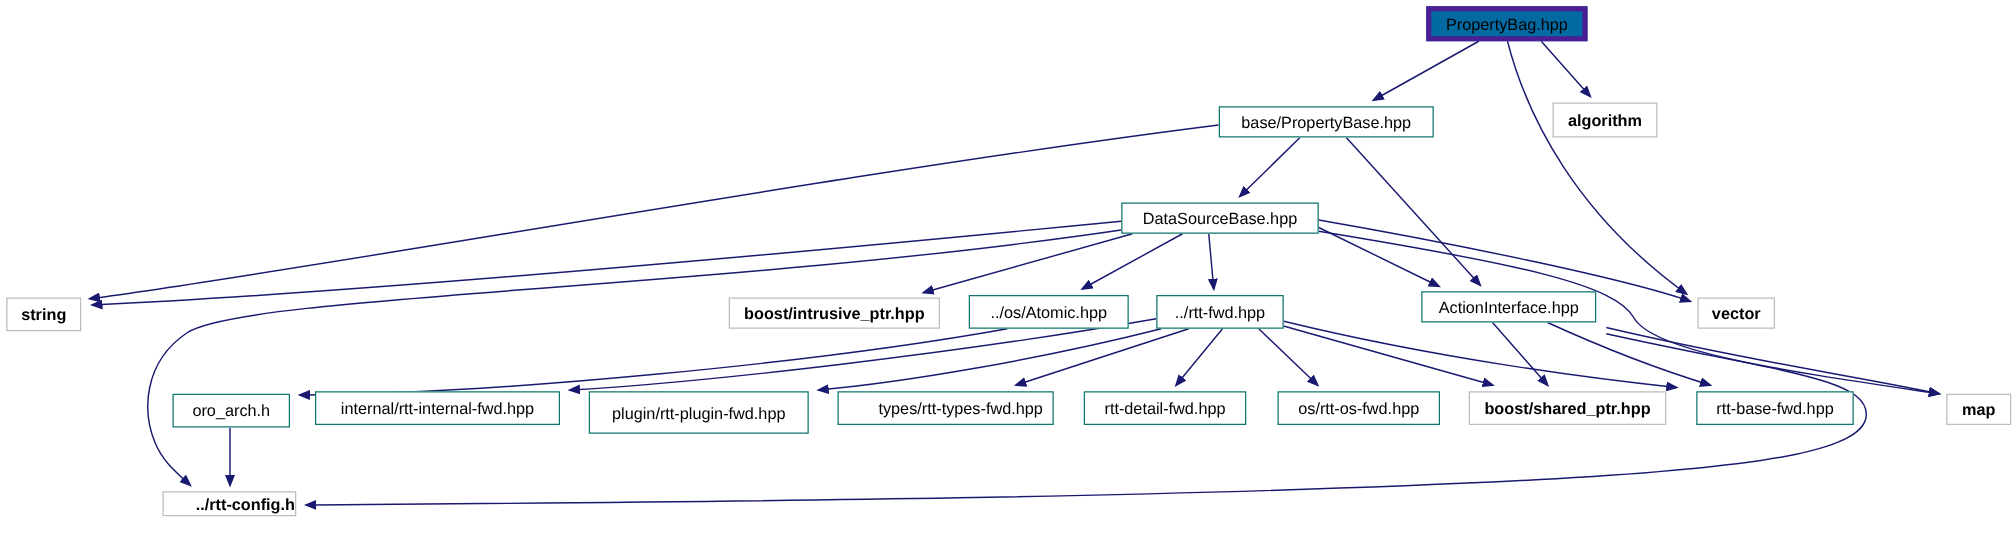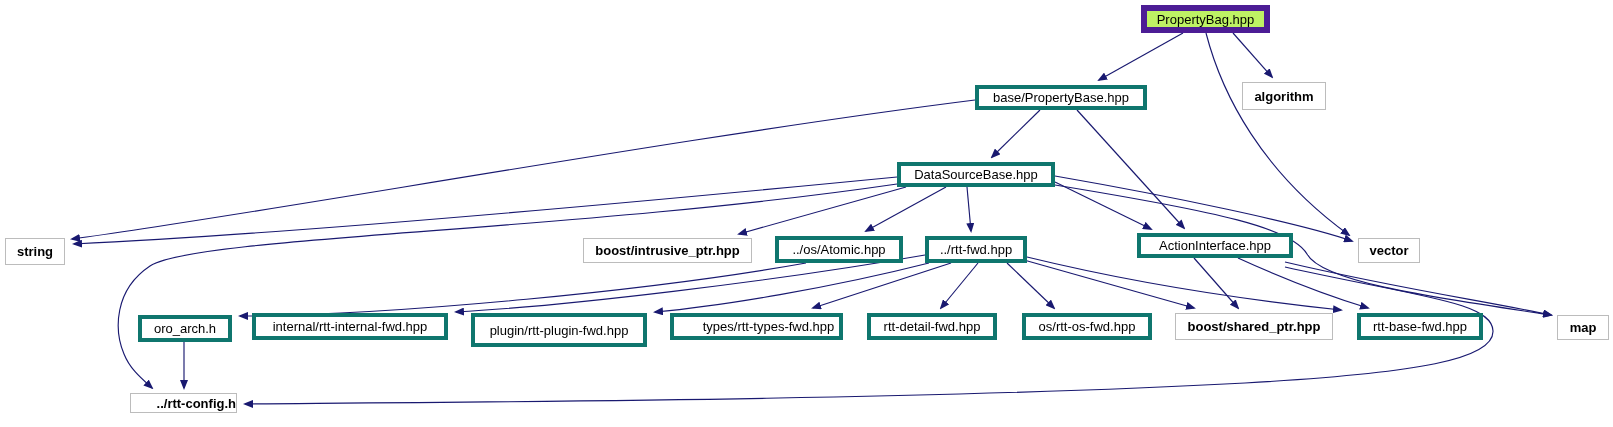--- a/index.html
+++ b/index.html
@@ -21,29 +21,29 @@
     stroke:#191970;
     stroke-width:1.15;
   }
   .node{
     position:absolute;
     box-sizing:border-box;
     display:flex;
     align-items:center;
     justify-content:center;
     background:#ffffff;
-    border:4px solid #0f766e;
+    border:1px solid #0f766e;
     color:#000000;
     font-size:13px;
     white-space:nowrap;
     line-height:1;
   }
   .node.focus{
-    background:#bef264;
-    border:6px solid #4c1d95;
+    background:#0369a1;
+    border:4px solid #4c1d95;
   }
   .node.ext{
     border:1px solid #bcbcbc;
     font-weight:bold;
   }
 </style>
 </head>
 <body>
 
 <div id="canvas">
@@ -101,21 +101,21 @@
       </div>
       <div class="node ext" style="left: 583px; top: 238px; width: 169px; height: 25px;">
         <span>boost/intrusive_ptr.hpp</span>
       </div>
       <div class="node doc" style="left: 775px; top: 236px; width: 128px; height: 27px;">
         <span>../os/Atomic.hpp</span>
       </div>
       <div class="node doc" style="left: 925px; top: 236px; width: 102px; height: 27px;">
         <span>../rtt-fwd.hpp</span>
       </div>
-      <div class="node doc" style="left: 1137px; top: 233px; width: 156px; height: 25px;">
+      <div class="node doc" style="left: 1137px; top: 233px; width: 140px; height: 25px;">
         <span>ActionInterface.hpp</span>
       </div>
       <div class="node ext" style="left: 1358px; top: 238px; width: 62px; height: 25px;">
         <span>vector</span>
       </div>
       <div class="node doc" style="left: 138px; top: 315px; width: 94px; height: 27px;">
         <span>oro_arch.h</span>
       </div>
       <div class="node doc" style="left: 252px; top: 313px; width: 196px; height: 27px;">
         <span>internal/rtt-internal-fwd.hpp</span>

